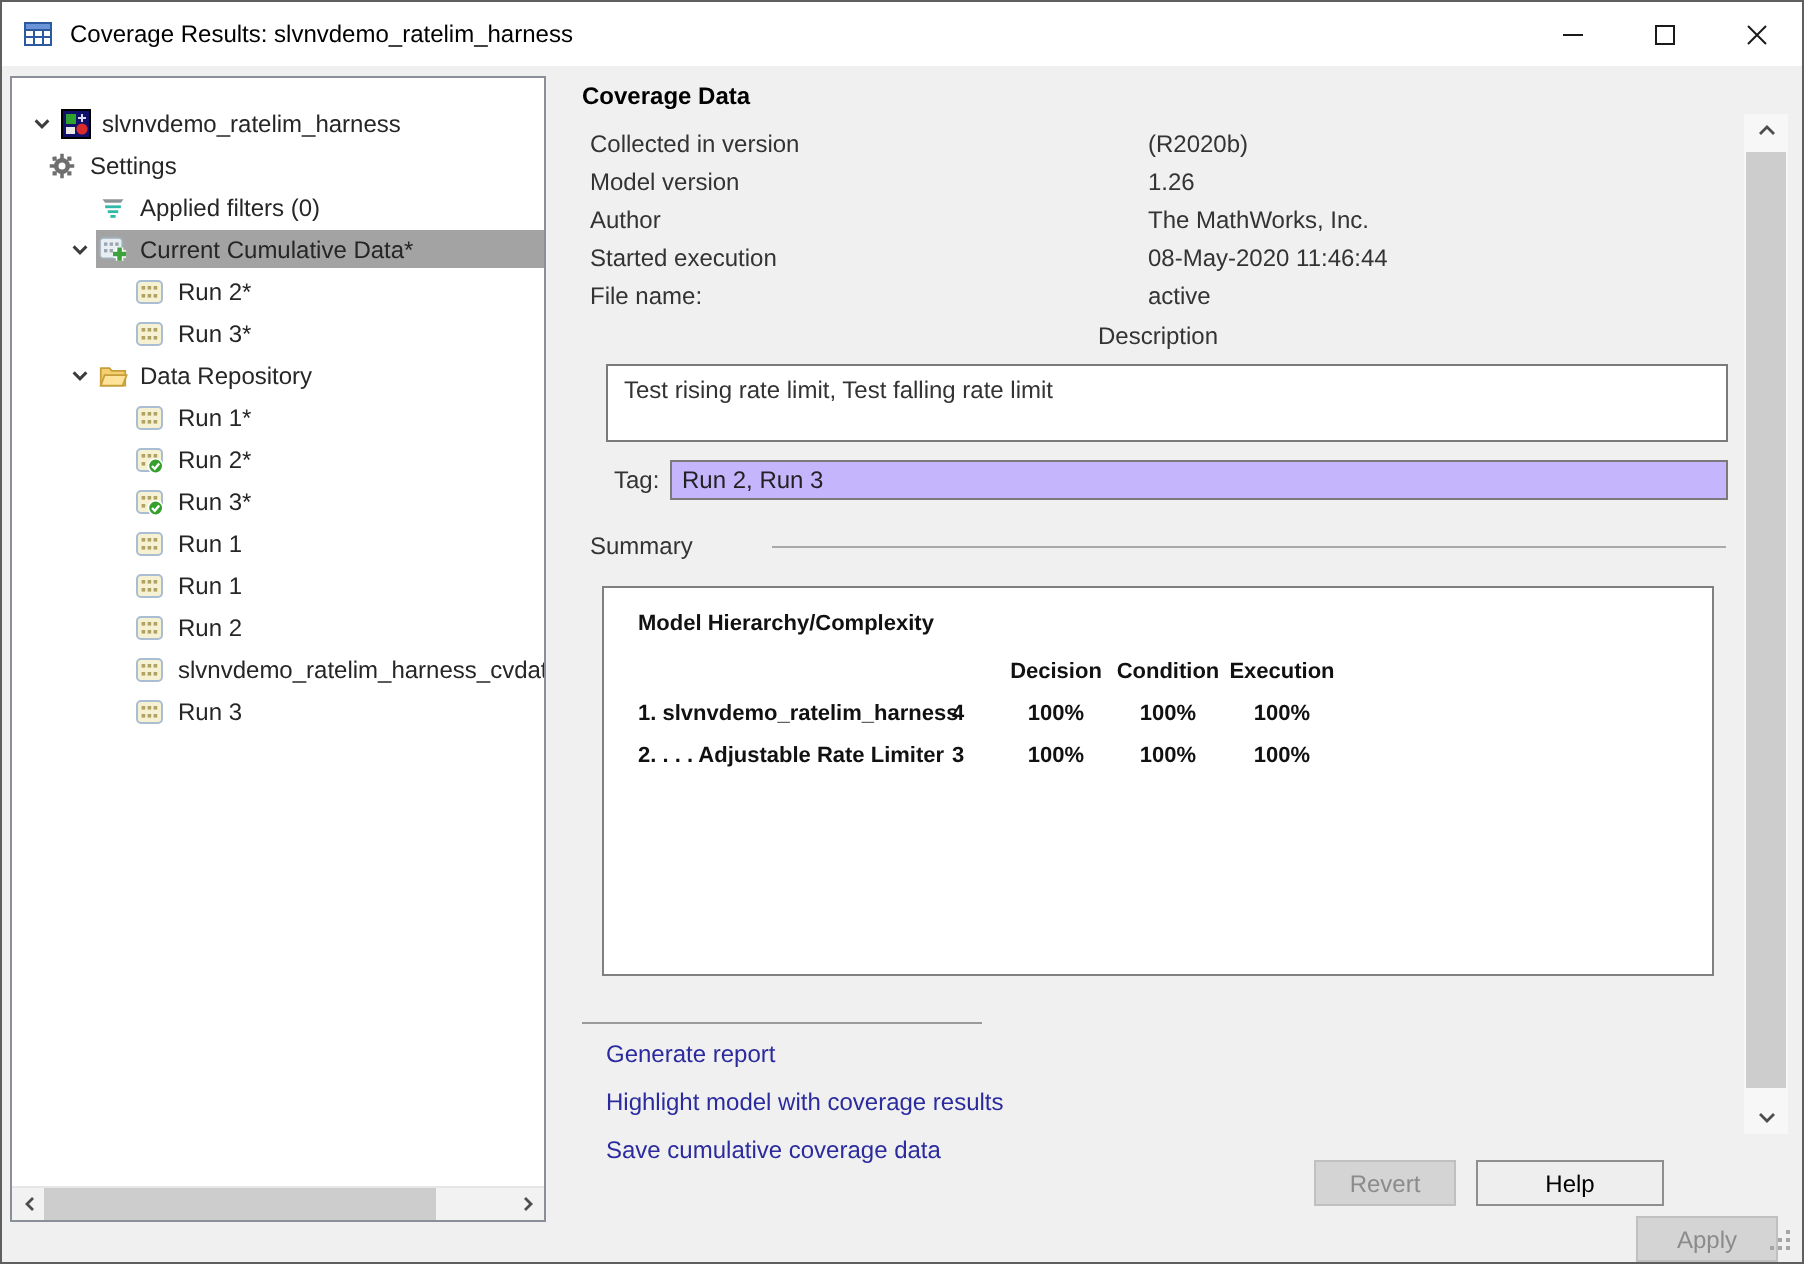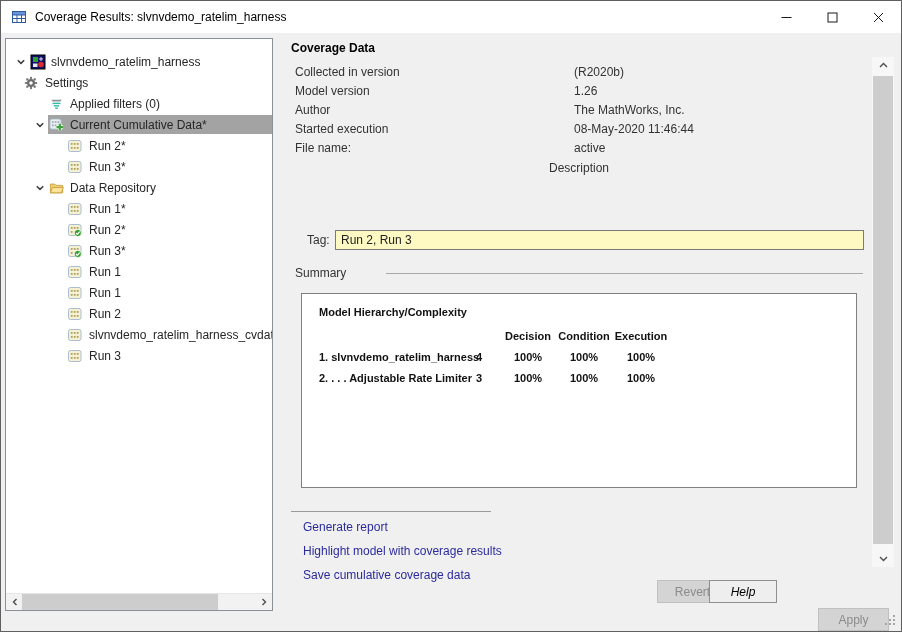--- a/index.html
+++ b/index.html
@@ -38,21 +38,21 @@
   .group-label .rule{flex:1;height:1px;background:#a9a9a9;margin-left:8px;}
   .desc-label{top:160px;flex-direction:column;}
   .summary-label{top:265px;gap:32px;}
   .desc-box{
     position:absolute;left:302px;top:181px;width:561px;height:39px;background:#fff;
     border:1px solid #7a7a7a;padding:5px 8px;color:#333;
   }
   .tag-label{position:absolute;left:306px;top:232px;color:#333;}
   .tag-input{
     position:absolute;left:334px;top:229px;width:529px;height:20px;border:1px solid #7a7a7a;
-    background:#fef9c3;font-family:"Liberation Sans",sans-serif;font-size:12px;color:#222;padding:0 5px;
+    background:#c4b5fd;font-family:"Liberation Sans",sans-serif;font-size:12px;color:#222;padding:0 5px;
   }
   .summary-box{position:absolute;left:300px;top:292px;width:556px;height:195px;background:#fff;border:1px solid #808080;}
   .tbl-title{position:absolute;left:17px;top:12px;font-size:11px;font-weight:bold;color:#111;}
   .tbl{position:absolute;left:17px;top:31px;font-size:11px;font-weight:bold;color:#111;}
   .tr{display:grid;grid-template-columns:140px 40px 58px 54px 60px;height:21px;align-items:center;}
   .tr span{text-align:center;}
   .tr span.nm{text-align:left;white-space:nowrap;}
   .links-rule{position:absolute;left:290px;top:510px;width:200px;height:1px;background:#9a9a9a;}
   .links{position:absolute;left:302px;top:514px;}
   .link{display:block;color:#2b2b9e;text-decoration:none;line-height:24px;cursor:pointer;white-space:nowrap;}
@@ -426,20 +426,21 @@
       <div class="frow">
         <span class="flabel">File name:</span>
         <span class="fvalue">active</span>
       </div>
     </div>
 
   <div class="group-label desc-label">
     <span>Description</span>
     <span class="rule"></span>
   </div>
+  <div class="desc-box">Test rising rate limit, Test falling rate limit</div>
 
   <span class="tag-label">Tag:</span>
   <input class="tag-input" value="Run 2, Run 3" style="">
 
   <div class="group-label summary-label">
     <span>Summary</span>
     <span class="rule"></span>
   </div>
 
   <div class="summary-box">
@@ -471,21 +472,21 @@
 
   <div class="links-rule"></div>
   <div class="links" id="links">
       <a class="link" href="#">Generate report</a>
       <a class="link" href="#">Highlight model with coverage results</a>
       <a class="link" href="#">Save cumulative coverage data</a>
     </div>
 
   <div id="buttons">
       <button class="dlg-btn disabled" style="left: 656px; width: 71px;">Revert</button>
-      <button class="dlg-btn" style="left: 708px; width: 68px; font-style: italic;">Help</button>
+      <button class="dlg-btn" style="left: 737px; width: 94px;">Help</button>
       <button class="dlg-btn disabled" style="left: 817px; width: 71px; margin-top: 28px;">Apply</button>
     </div>
 
   <div class="vscrollbar">
     <span class="vs-arrow up">
       <svg width="9" height="6" viewBox="0 0 9 6">
           <path d="M1 5l3.5-3.5L8 5" stroke="#4d4d4d" stroke-width="1.4" fill="none"></path>
         </svg>
     </span>
     <div class="vs-thumb"></div>

